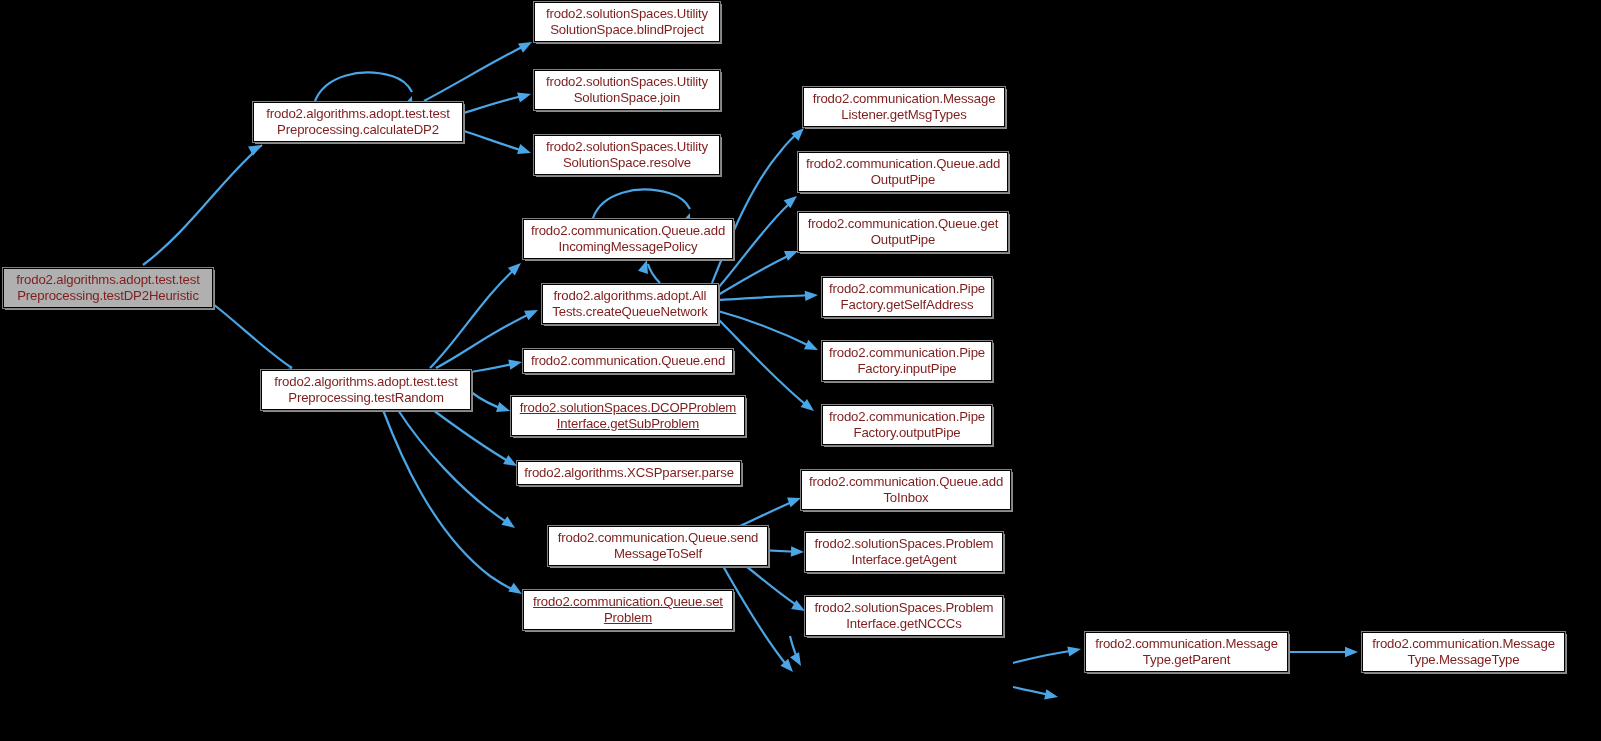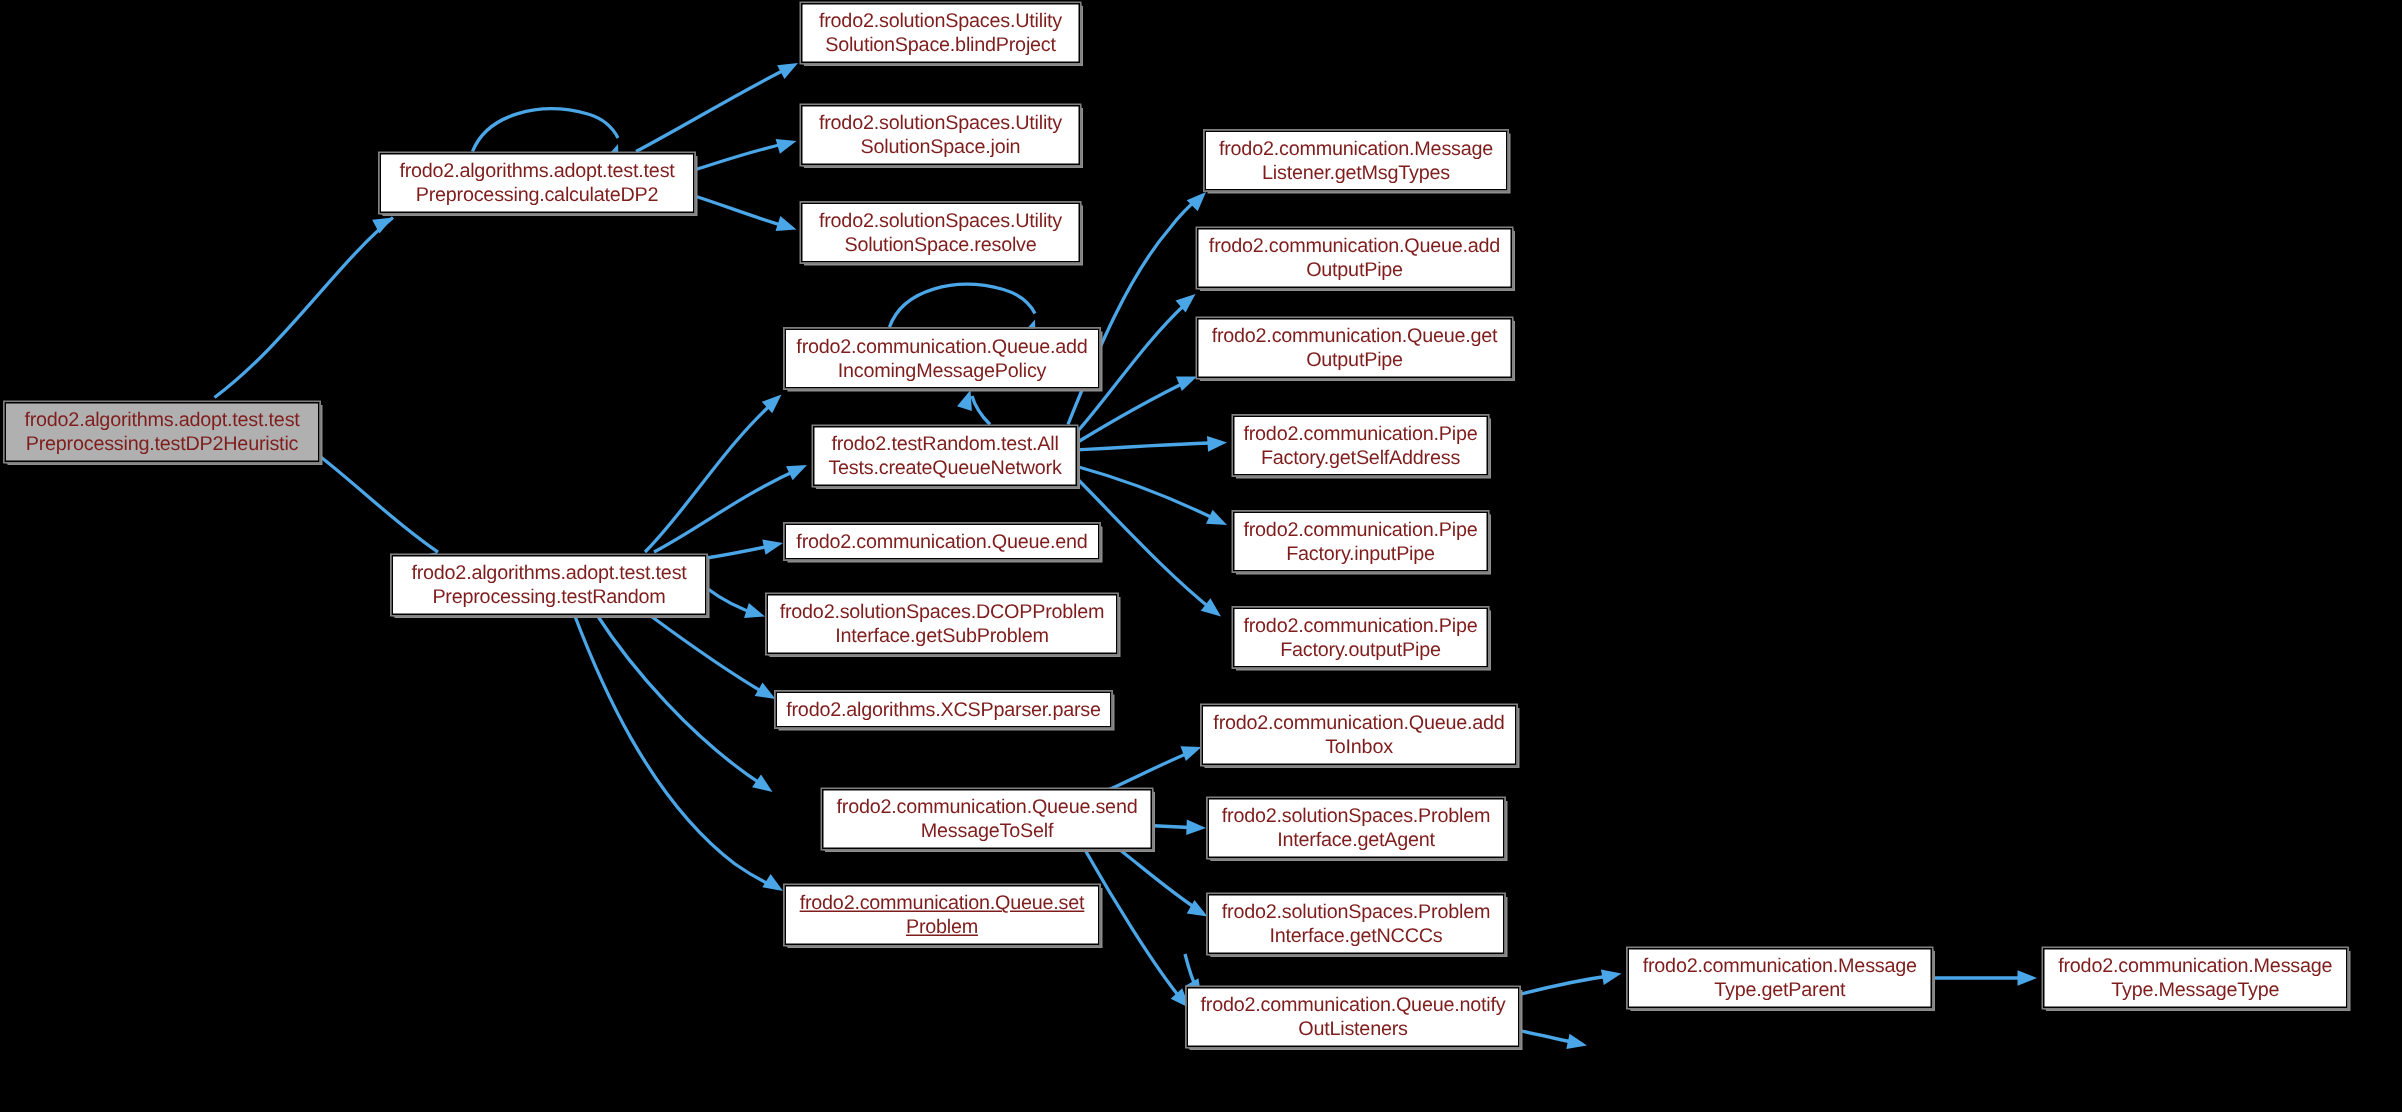--- a/index.html
+++ b/index.html
@@ -118,24 +118,24 @@
     <div class="node" style="left: 534px; top: 2px; width: 186px; height: 40px;">frodo2.solutionSpaces.Utility
 SolutionSpace.blindProject</div>
     <div class="node" style="left: 534px; top: 70px; width: 186px; height: 40px;">frodo2.solutionSpaces.Utility
 SolutionSpace.join</div>
     <div class="node" style="left: 534px; top: 135px; width: 186px; height: 40px;">frodo2.solutionSpaces.Utility
 SolutionSpace.resolve</div>
     <div class="node" style="left: 261px; top: 370px; width: 210px; height: 40px;">frodo2.algorithms.adopt.test.test
 Preprocessing.testRandom</div>
     <div class="node" style="left: 523px; top: 219px; width: 210px; height: 40px;">frodo2.communication.Queue.add
 IncomingMessagePolicy</div>
-    <div class="node" style="left: 542px; top: 284px; width: 176px; height: 40px;">frodo2.testRandom.test.All
+    <div class="node" style="left: 542px; top: 284px; width: 176px; height: 40px;">frodo2.algorithms.adopt.All
 Tests.createQueueNetwork</div>
     <div class="node" style="left: 523px; top: 349px; width: 210px; height: 24px; text-align: right;">frodo2.communication.Queue.end</div>
-    <div class="node" style="left: 511px; top: 396px; width: 234px; height: 40px;">frodo2.solutionSpaces.DCOPProblem
+    <div class="node" style="left: 511px; top: 396px; width: 234px; height: 40px; text-decoration: underline;">frodo2.solutionSpaces.DCOPProblem
 Interface.getSubProblem</div>
     <div class="node" style="left: 517px; top: 461px; width: 224px; height: 24px;">frodo2.algorithms.XCSPparser.parse</div>
     <div class="node" style="left: 548px; top: 526px; width: 220px; height: 40px;">frodo2.communication.Queue.send
 MessageToSelf</div>
     <div class="node" style="left: 523px; top: 590px; width: 210px; height: 40px; text-decoration: underline;">frodo2.communication.Queue.set
 Problem</div>
     <div class="node" style="left: 803px; top: 87px; width: 202px; height: 40px;">frodo2.communication.Message
 Listener.getMsgTypes</div>
     <div class="node" style="left: 798px; top: 152px; width: 210px; height: 40px;">frodo2.communication.Queue.add
 OutputPipe</div>
@@ -146,19 +146,17 @@
     <div class="node" style="left: 822px; top: 341px; width: 170px; height: 40px;">frodo2.communication.Pipe
 Factory.inputPipe</div>
     <div class="node" style="left: 822px; top: 405px; width: 170px; height: 40px;">frodo2.communication.Pipe
 Factory.outputPipe</div>
     <div class="node" style="left: 801px; top: 470px; width: 210px; height: 40px;">frodo2.communication.Queue.add
 ToInbox</div>
     <div class="node" style="left: 805px; top: 532px; width: 198px; height: 40px;">frodo2.solutionSpaces.Problem
 Interface.getAgent</div>
     <div class="node" style="left: 805px; top: 596px; width: 198px; height: 40px;">frodo2.solutionSpaces.Problem
 Interface.getNCCCs</div>
-    <div class="node" style="left: 791px; top: 658px; width: 222px; height: 40px;">frodo2.communication.Queue.notify
-OutListeners</div>
     <div class="node" style="left: 1085px; top: 632px; width: 203px; height: 40px;">frodo2.communication.Message
 Type.getParent</div>
     <div class="node" style="left: 1362px; top: 632px; width: 203px; height: 40px;">frodo2.communication.Message
 Type.MessageType</div>
   </div>
 
 </body></html>

